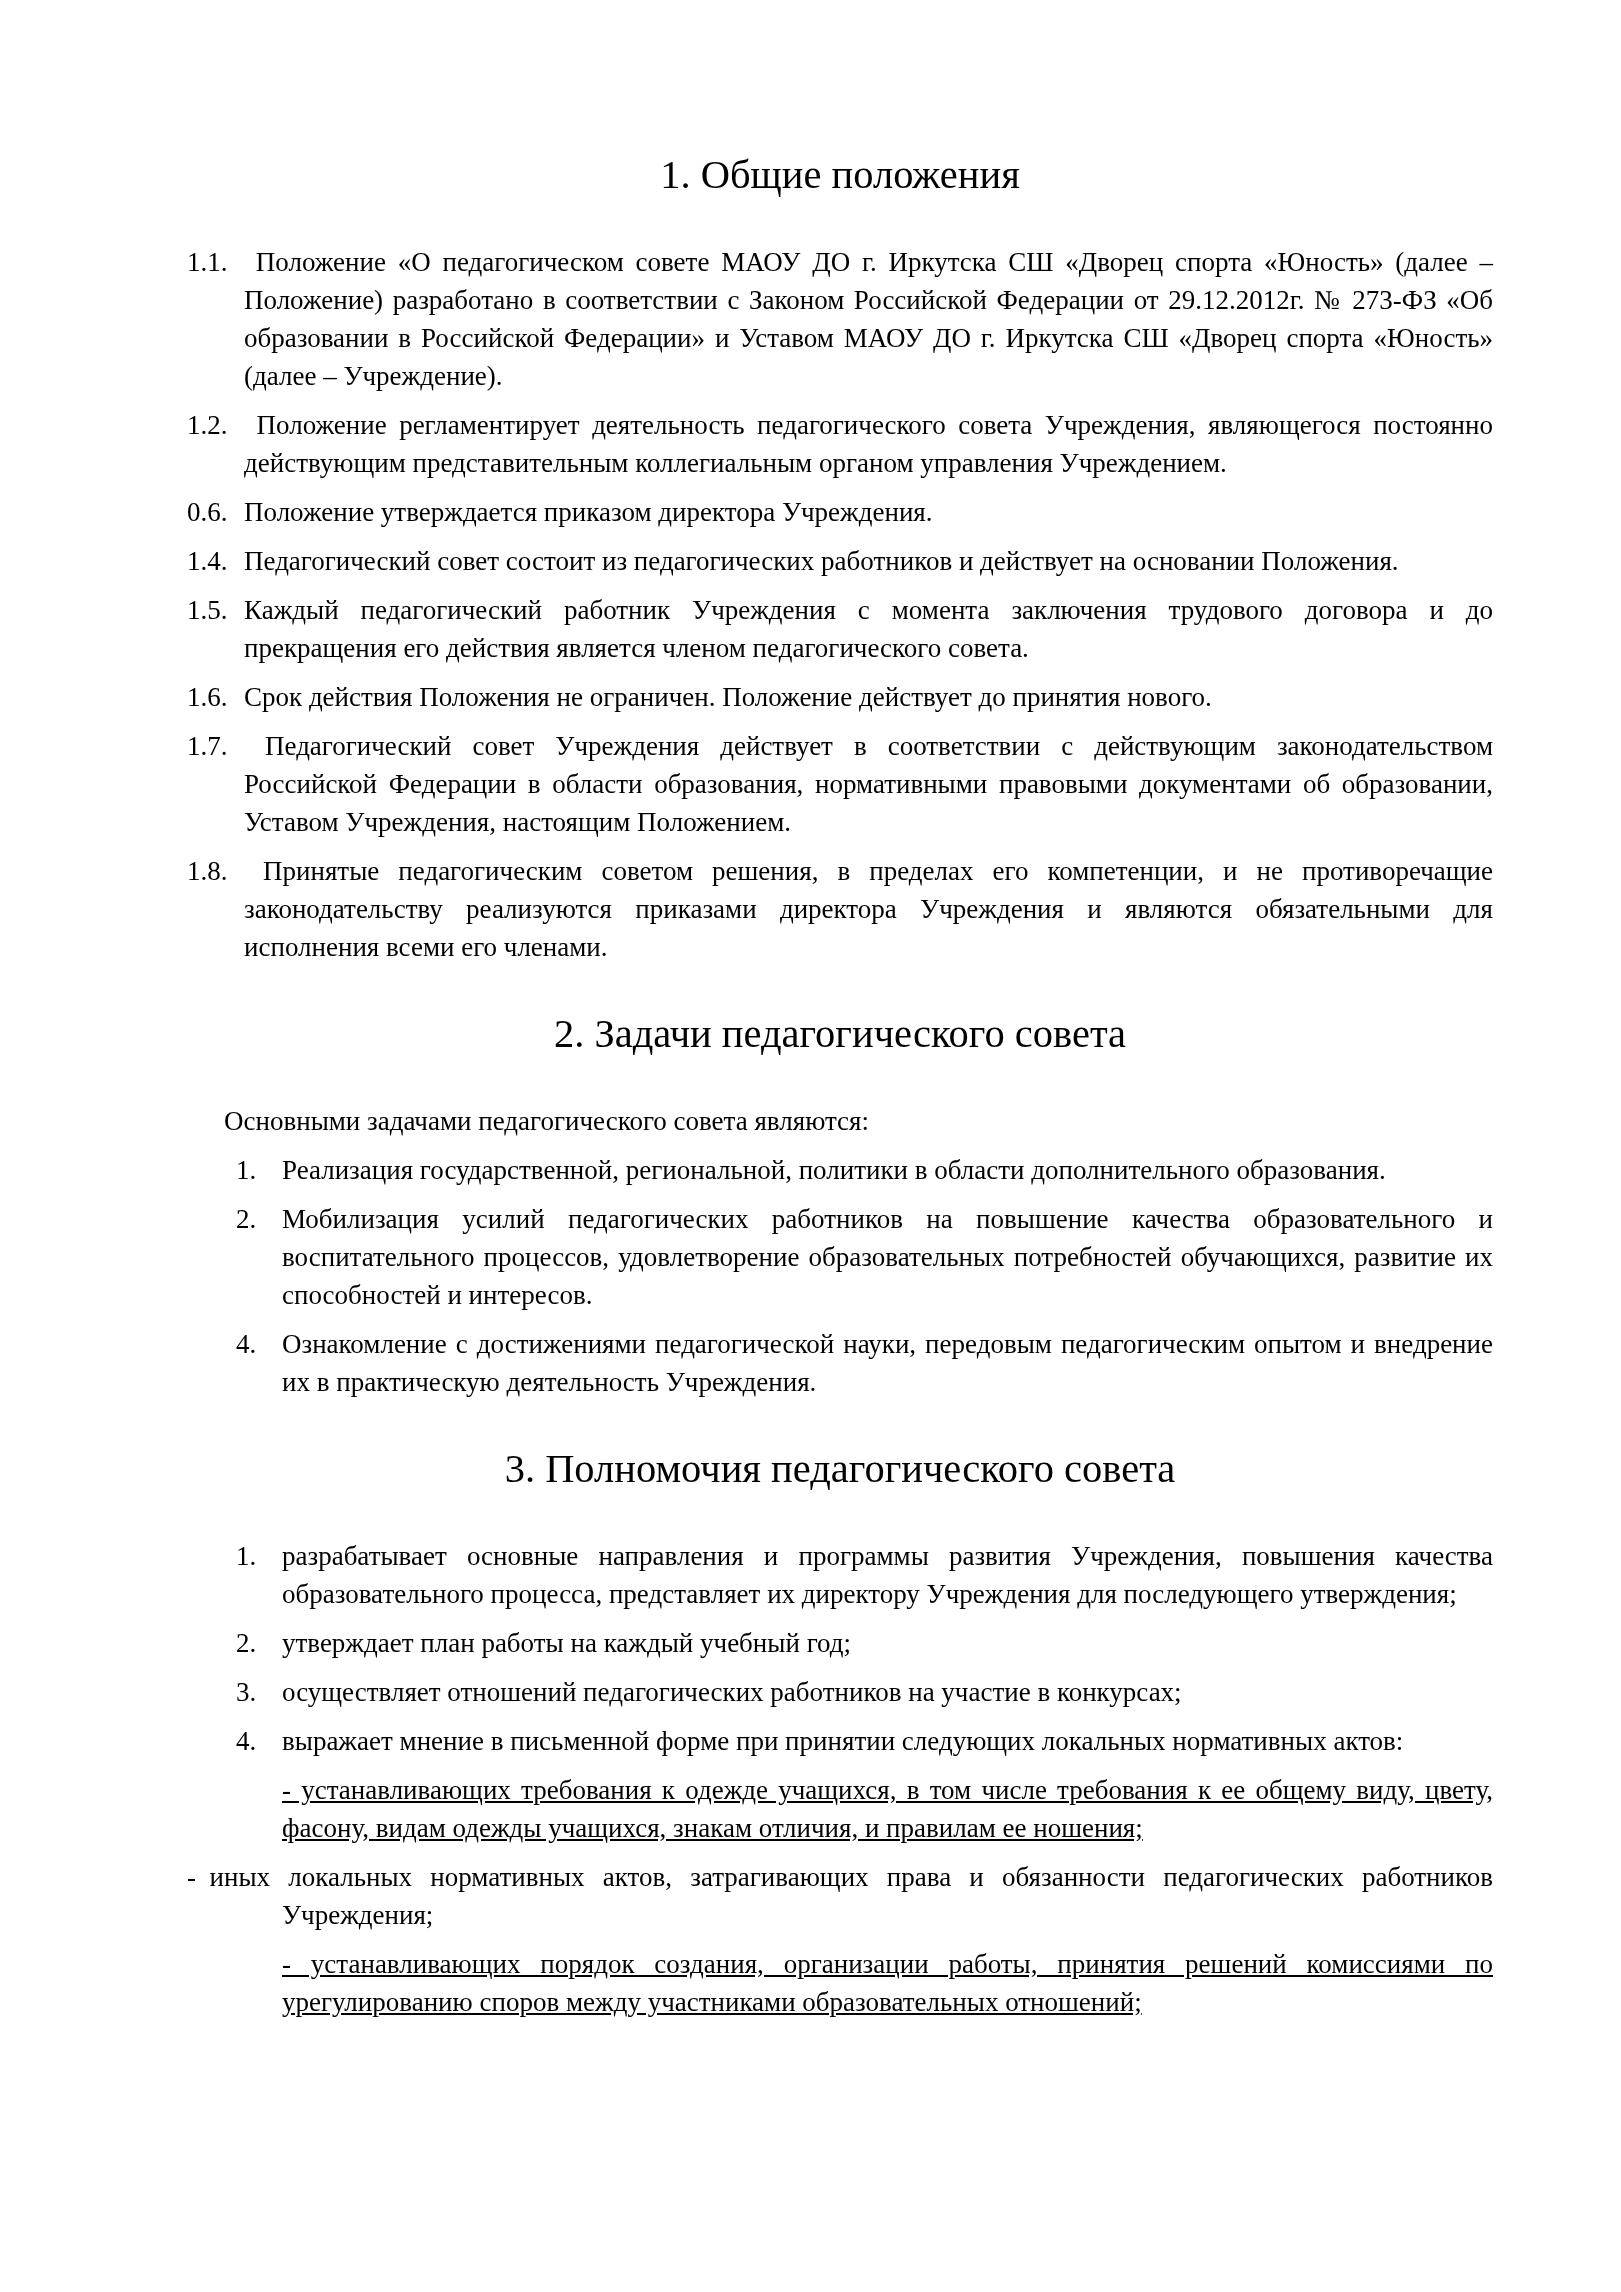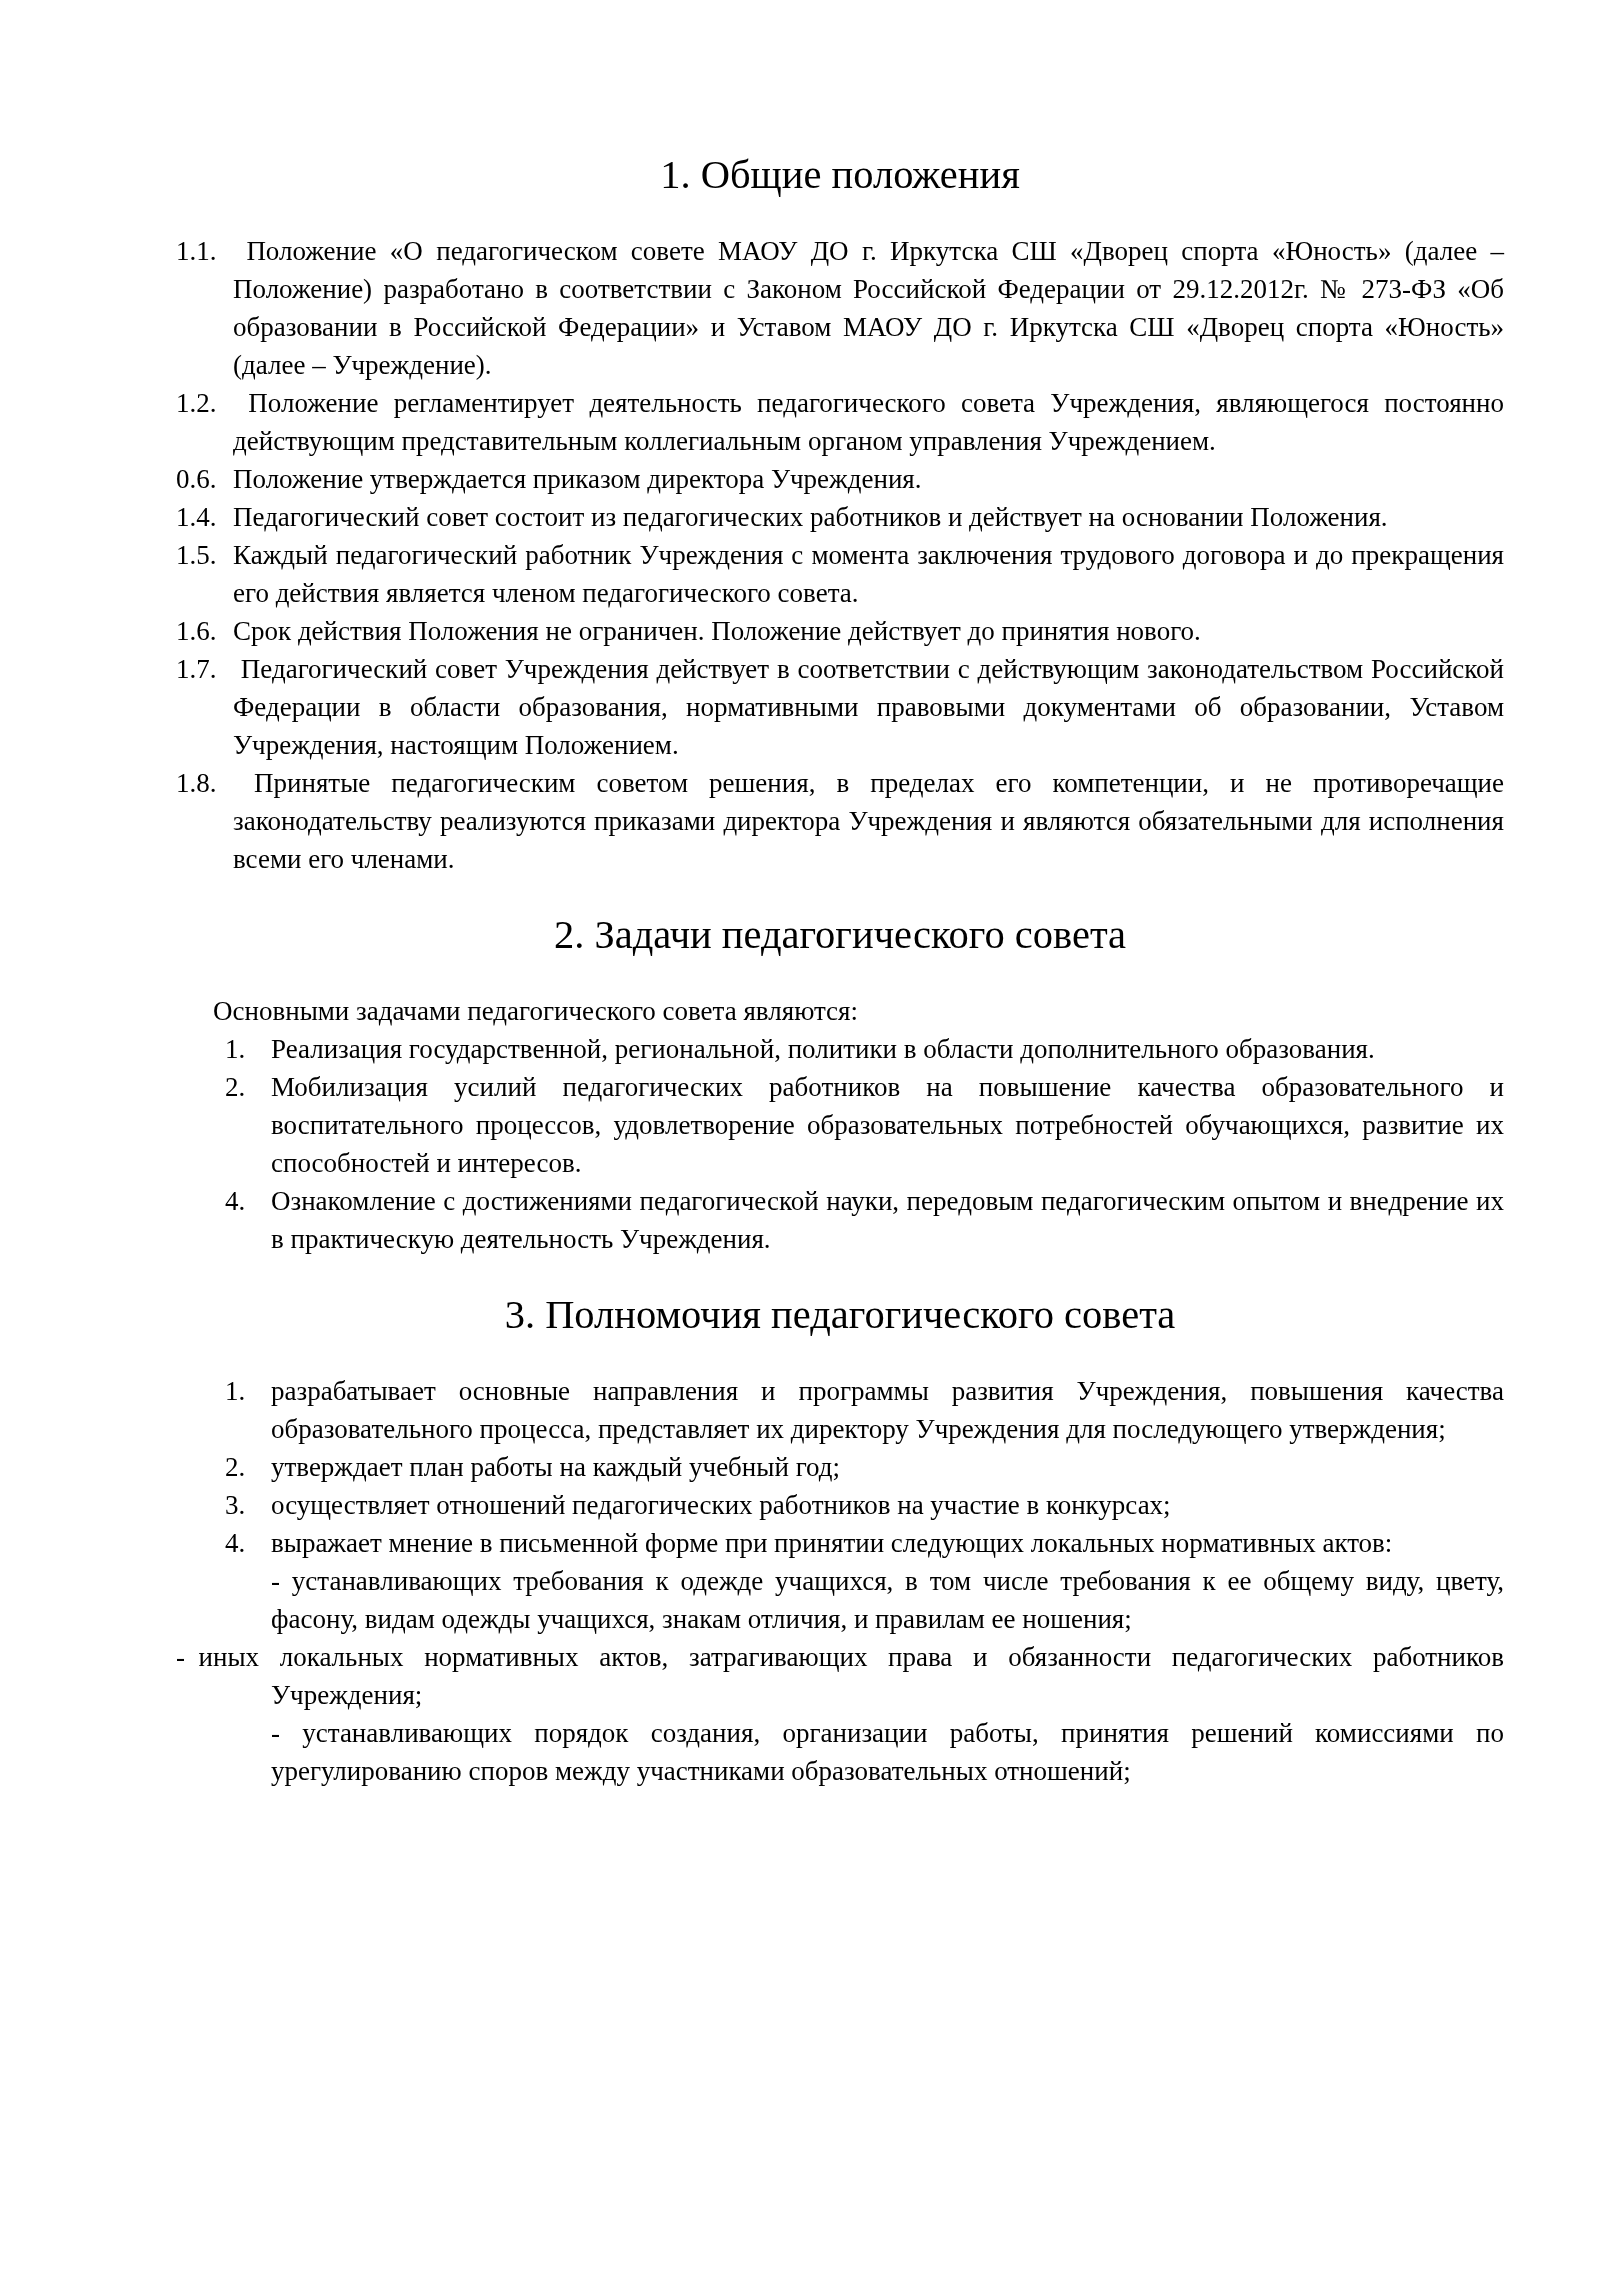--- a/index.html
+++ b/index.html
@@ -9,27 +9,27 @@
     left: 176px;
     top: 156px;
     width: 1328px;
     font-family: "Liberation Serif", "DejaVu Serif", serif;
     font-size: 27px;
     line-height: 38px;
     color: #000000;
   }
   .h { font-weight: normal; text-align: center; margin: 0; }
   .h + .gap, .gap { height: 38px; }
-  .p { margin: 0; text-align: justify; text-align-last: left; }
+  .p { margin: 11px; text-align: justify; text-align-last: left; }
   .sec1 { padding-left: 57px; text-indent: -57px; }
   .intro { padding-left: 37px; text-align: center; }
   .ol-item { padding-left: 95px; text-indent: -46px; }
   .ol-item .num { display: inline-block; width: 46px; text-indent: 0; }
   .sec1 .num { display: inline-block; min-width: 57px; text-indent: 0; }
-  .dash-sub { padding-left: 95px; }
+  .dash-sub { padding-left: 95px; text-decoration: underline; }
   .dash-outer { padding-left: 95px; text-indent: -95px; }
   .dash-outer .dash { display: inline-block; width: 22.5px; text-indent: 0; }
 </style>
 </head>
 <body>
 
 <div class="page">
 
   <h2 class="h">1. Общие положения</h2>
   <div class="gap"></div>

